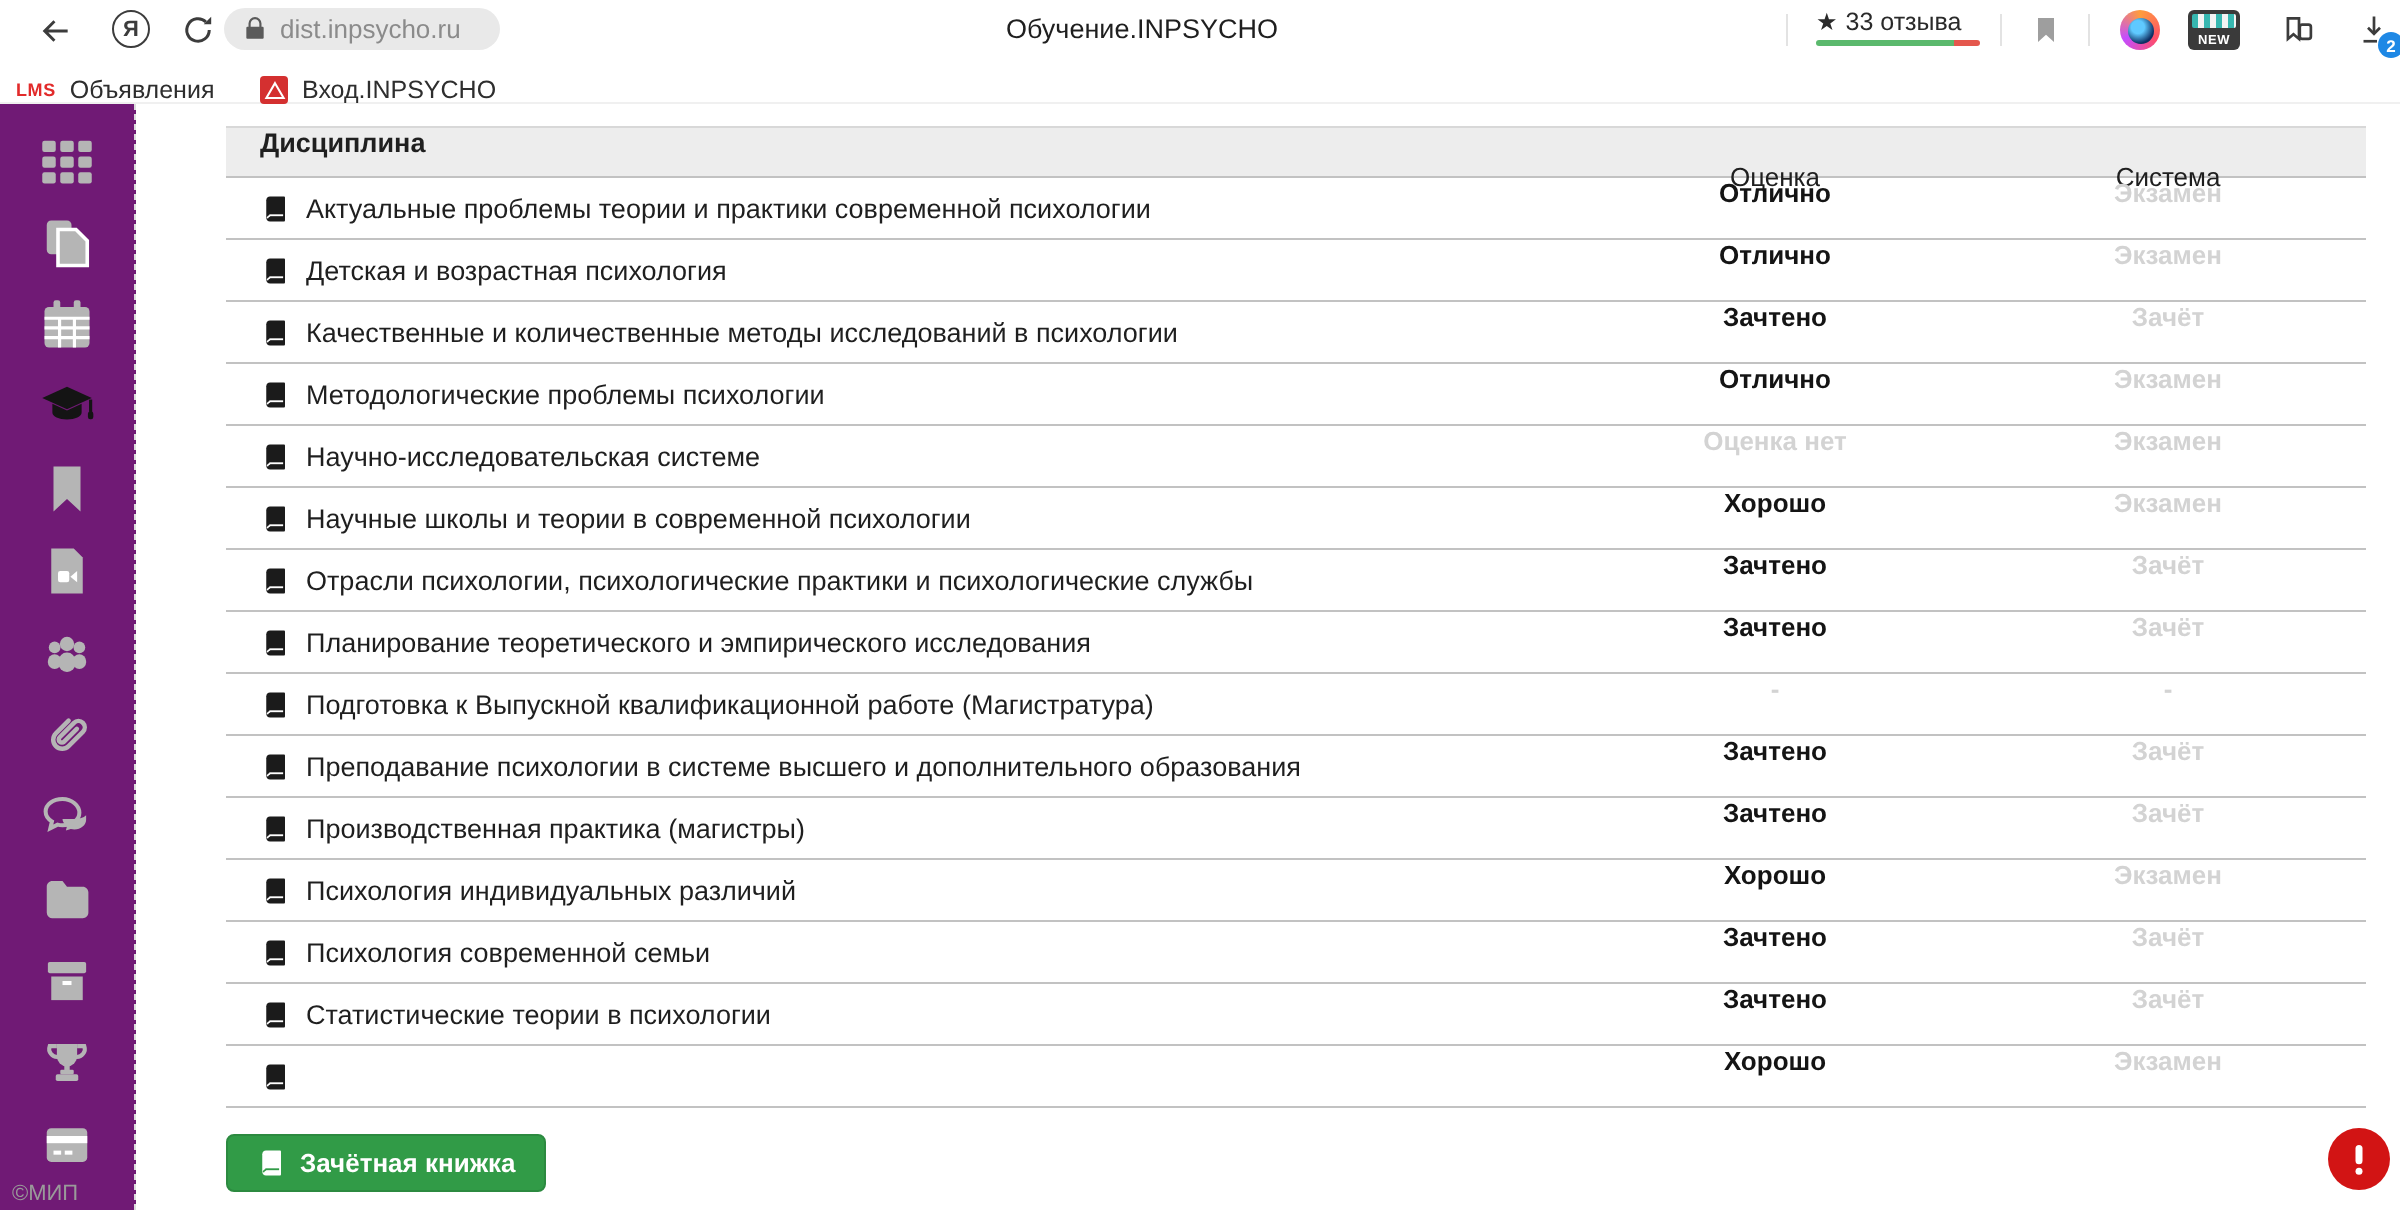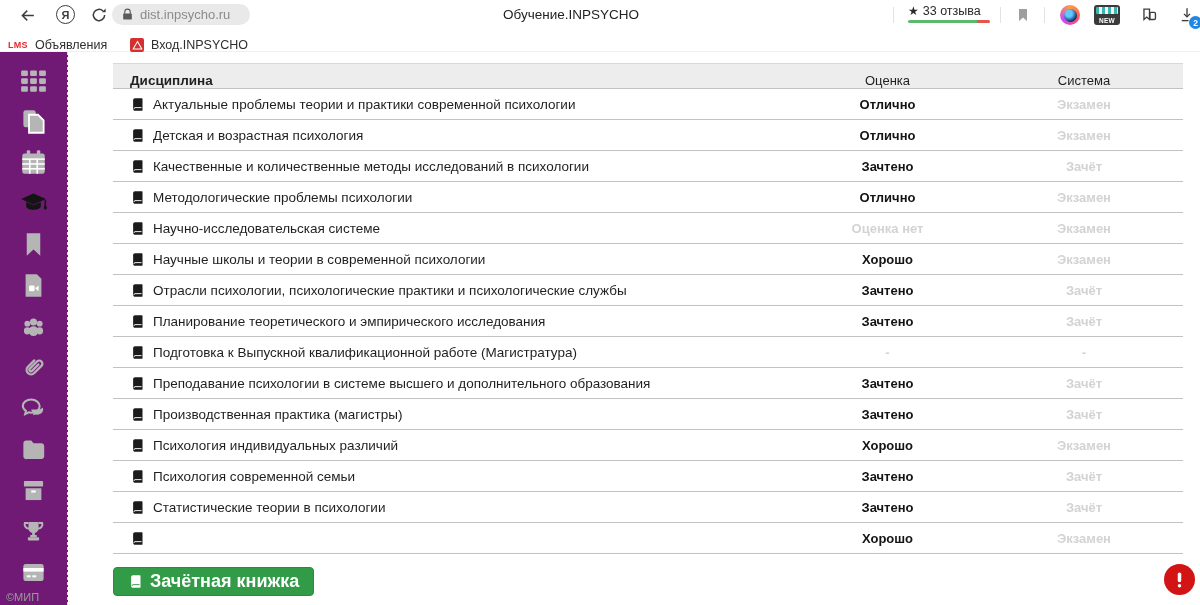--- a/index.html
+++ b/index.html
@@ -43,32 +43,32 @@
   
   #sidebar { position:absolute; left:0; top:52px; width:68px; height:553px; background:#701a75; border-right:1px dashed #ddd; }
   #side-icons { position:absolute; left:0; top:14px; width:67px; display:flex; flex-direction:column; align-items:center; gap:13px; }
   .side-item { width:28px; height:28px; color:#b5b5b5; cursor:pointer; display:flex; align-items:center; justify-content:center; }
   .side-item.active { color:#141414; }
   .side-item svg { width:27px; height:27px; }
   #side-footer { position:absolute; left:6px; bottom:2px; font-size:11px; color:#9a9a9a; }
 
   
   #gtable { position:absolute; left:113px; top:63px; width:1070px; }
-  .thead { display:flex; height:26px; background:#ededed; border-top:1px solid #d8d8d8; border-bottom:1px solid #c2c2c2; align-items:flex-end; font-size:13px; font-weight:bold; color:#1f1f1f; }
-  .trow { display:flex; height:31px; border-bottom:1px solid #c2c2c2; align-items:center; background:#fff; }
+  .thead { display:flex; height:26px; background:#ededed; border-top:1px solid #d8d8d8; border-bottom:1px solid #c2c2c2; align-items:flex-start; font-size:13px; font-weight:bold; color:#1f1f1f; }
+  .trow { display:flex; height:31px; border-bottom:1px solid #c2c2c2; background:#fff; }
   .cell-disc { flex:1 1 auto; display:flex; align-items:center; gap:8px; padding-left:17px; font-size:13.5px; color:#1f1f1f; cursor:pointer; }
   .cell-disc svg { flex:0 0 auto; }
   .cell-grade { width:195px; text-align:center; font-size:13px; font-weight:bold; color:#141414; }
   .cell-system { width:198px; text-align:center; font-size:13px; }
   .muted { color:#d3d3d3 !important; font-weight:bold; }
   .thead .cell-disc { font-weight:bold; cursor:default; }
   .thead .cell-grade, .thead .cell-system { font-weight:normal; color:#1f1f1f;margin-top:17px; }
 
   
-  #gradebook-btn { position:absolute; left:113px; top:567px; height:29px; background:#319b47; border:1px solid #2c8a40; border-radius:4px; color:#fff; font-size:18px; font-weight:bold; display:inline-flex; align-items:center; gap:7px; padding:0 14px; cursor:pointer; font-family:"Liberation Sans", sans-serif; }
+  #gradebook-btn { position:absolute; left:113px; top:567px; height:29px; background:#319b47; border:1px solid #2c8a40; border-radius:4px; color:#fff; font-size:13px; font-weight:bold; display:inline-flex; align-items:center; gap:7px; padding:0 14px; cursor:pointer; font-family:"Liberation Sans", sans-serif; }
   #alert-badge { position:absolute; left:1164px; top:564px; width:31px; height:31px; border-radius:50%; background:#d21414; cursor:pointer; display:flex; align-items:center; justify-content:center; }
 </style>
 </head>
 <body>
 
 <div id="topbar">
   <div class="tb-ic" style="left:16px;">
     <svg viewBox="0 0 24 24" width="19" height="19">
         <path fill="currentColor" d="M20 11H7.8l4.5-4.5L11 5.2 4.2 12l6.8 6.8 1.3-1.3L7.8 13H20z"></path>
       </svg>

